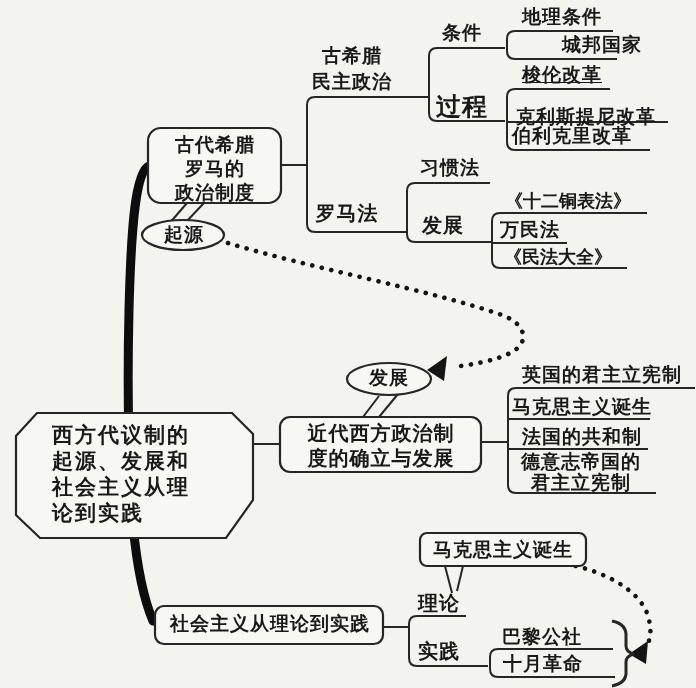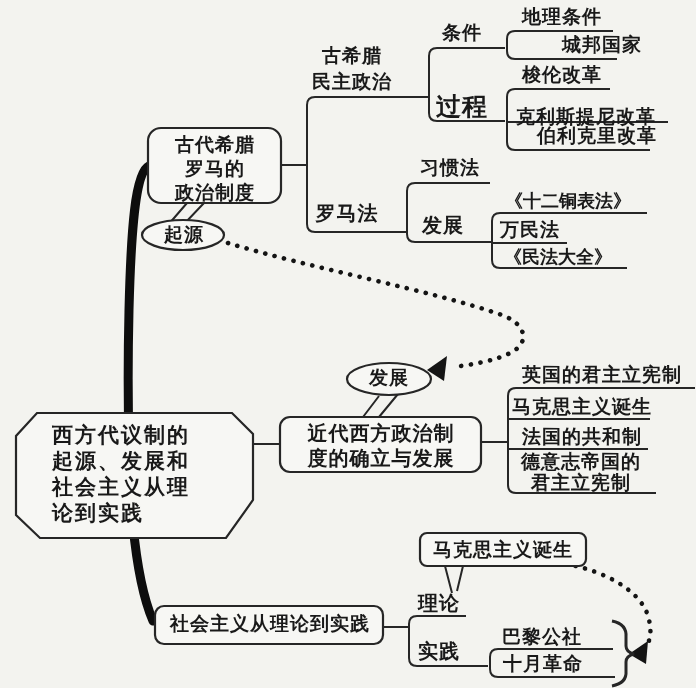--- a/index.html
+++ b/index.html
@@ -84,23 +84,23 @@
   <div class="t" style="left:144px;top:223px;width:80px;font-size:19px;">起源</div>
 
   <div class="t" style="left:297px;top:42px;width:110px;font-size:19px;line-height:26px;">古希腊
 民主政治</div>
 
   <div class="t" style="left:432px;top:21px;width:60px;font-size:19px;">条件</div>
   <div class="t" style="left:509px;top:5px;width:106px;font-size:19px;">地理条件</div>
   <div class="t" style="left:509px;top:33px;width:106px;font-size:19px;padding-left:40px;">城邦国家</div>
 
   <div class="t" style="left:432px;top:93px;width:60px;font-size:25px;font-family:Liberation Mono, monospace;">过程</div>
-  <div class="t" style="left:509px;top:63px;width:106px;font-size:19px;">梭伦改革</div>
+  <div class="t" style="left:509px;top:63px;width:106px;font-size:19px;text-decoration:underline;">梭伦改革</div>
   <div class="t" style="left:504px;top:96px;width:164px;font-size:19px;margin-top:9px;">克利斯提尼改革</div>
-  <div class="t" style="left:524px;top:124px;width:146px;font-size:19px;">伯利克里改革</div>
+  <div class="t" style="left:499px;top:124px;width:146px;font-size:19px;">伯利克里改革</div>
 
   <div class="t" style="left:305px;top:201px;width:84px;font-size:20px;">罗马法</div>
   <div class="t" style="left:406px;top:156px;width:88px;font-size:19px;">习惯法</div>
   <div class="t" style="left:408px;top:213px;width:70px;font-size:20px;">发展</div>
   <div class="t" style="left:486px;top:190px;width:164px;font-size:18px;letter-spacing:0;">《十二铜表法》</div>
   <div class="t" style="left:488px;top:218px;width:84px;font-size:19px;">万民法</div>
   <div class="t" style="left:486px;top:246px;width:144px;font-size:18px;letter-spacing:0;">《民法大全》</div>
 
   <div class="t" style="left:52px;top:422px;width:180px;font-size:21px;line-height:26px;text-align:left;letter-spacing:2px;">西方代议制的
 起源、发展和

